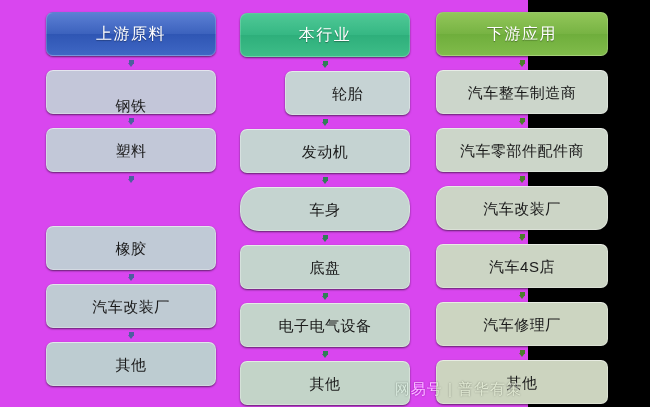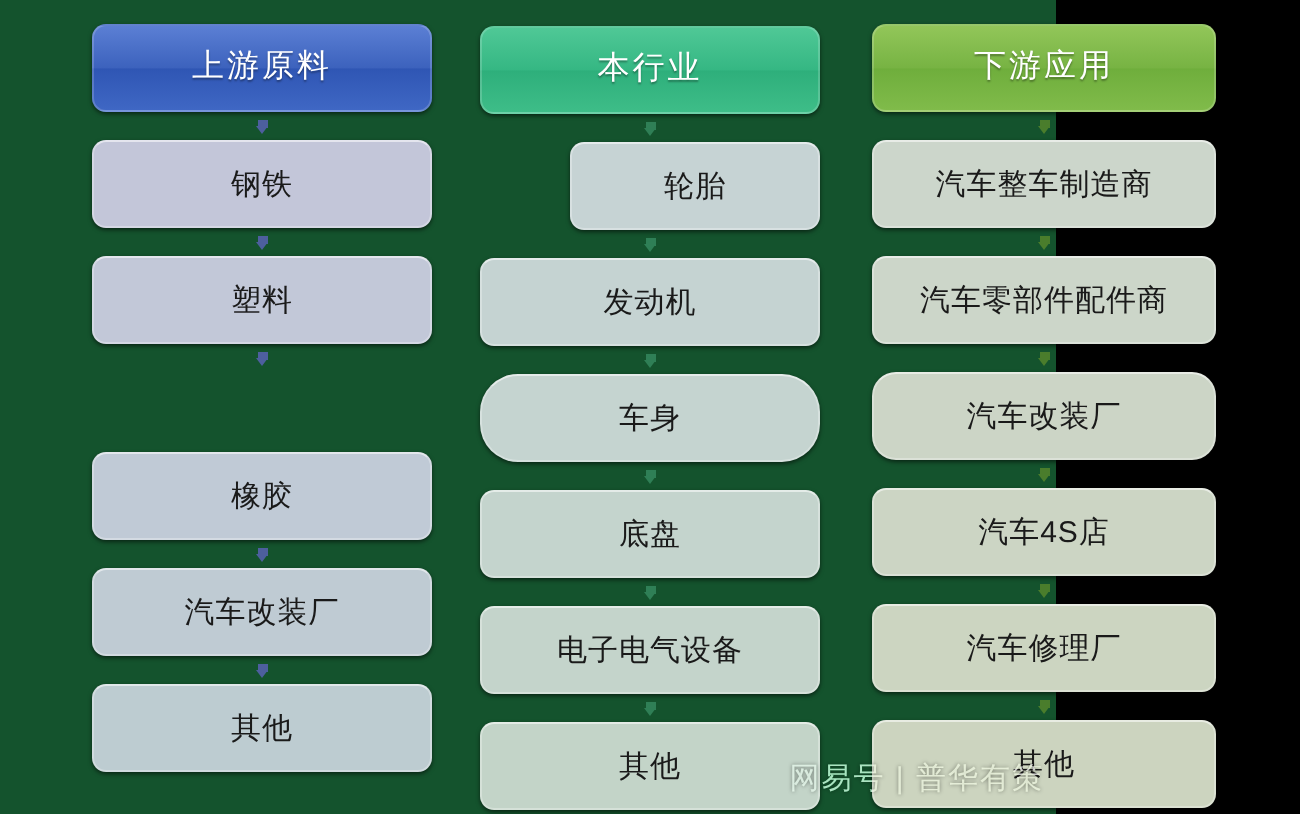--- a/index.html
+++ b/index.html
@@ -10,21 +10,21 @@
   body {
     width: 650px;
     height: 407px;
     overflow: hidden;
     font-family: "Liberation Sans", "DejaVu Sans", sans-serif;
   }
   #board {
     position: relative;
     width: 528px;
     height: 407px;
-    background: #14532d;
+    background: #d946ef;
   }
   .column {
     position: absolute;
     top: 0;
     display: flex;
     flex-direction: column;
     align-items: stretch;
   }
   .col-1 { left: 46px;  width: 170px; }
   .col-2 { left: 240px; width: 170px; }
@@ -128,21 +128,21 @@
 
 <div id="board">
 
   <div class="column col-1">
     <div class="node header" style="margin-top:12px;">
       <span class="label">上游原料</span>
     </div>
     <div class="connector">
         <span class="arrow"></span>
       </div>
-    <div class="node item" style="background:#c3c6d9;">
+    <div class="node item" style="background:#c3c6d9;align-items:flex-end;">
       <span class="label">钢铁</span>
     </div>
     <div class="connector">
         <span class="arrow"></span>
       </div>
     <div class="node item" style="background:#c2c8d8;">
       <span class="label">塑料</span>
     </div>
     <div class="connector">
         <span class="arrow"></span>

